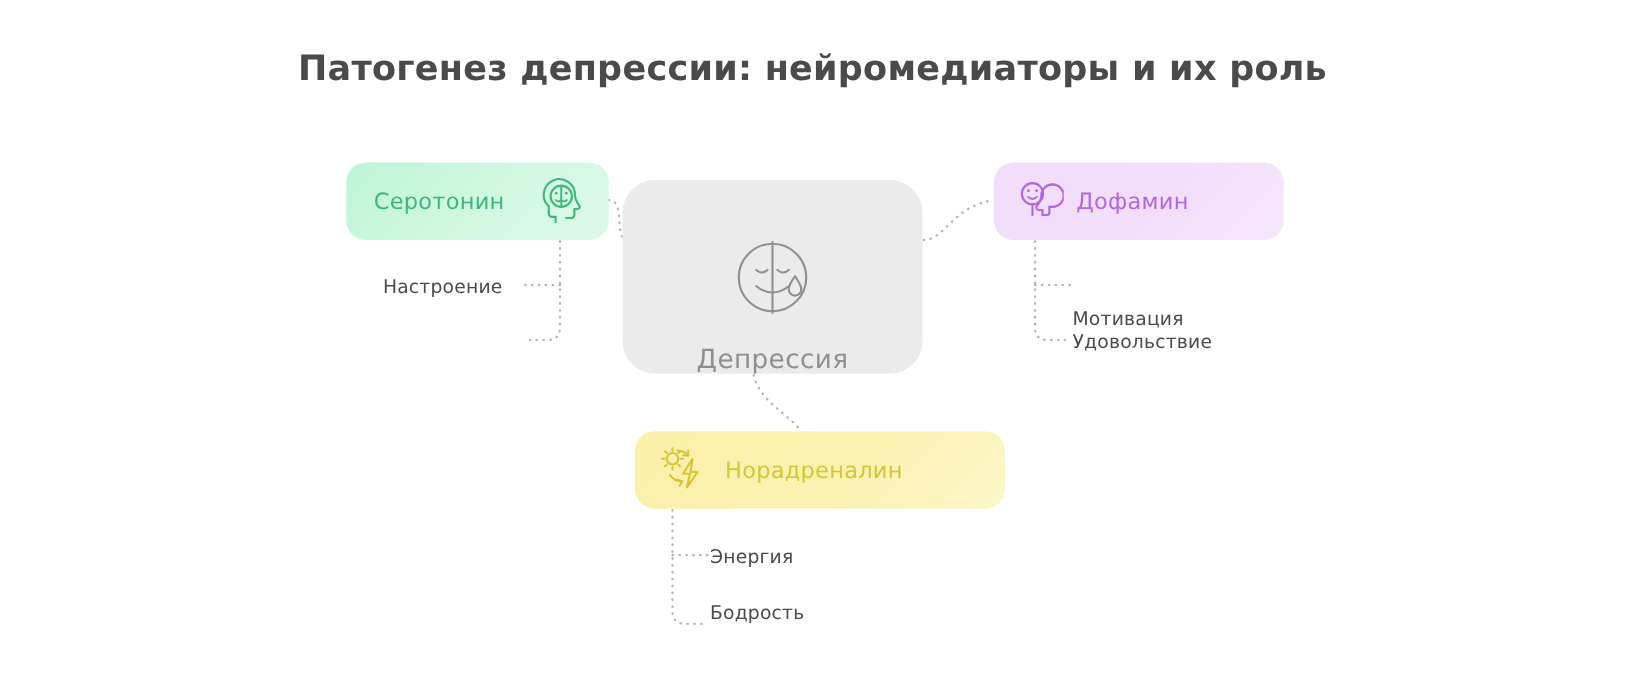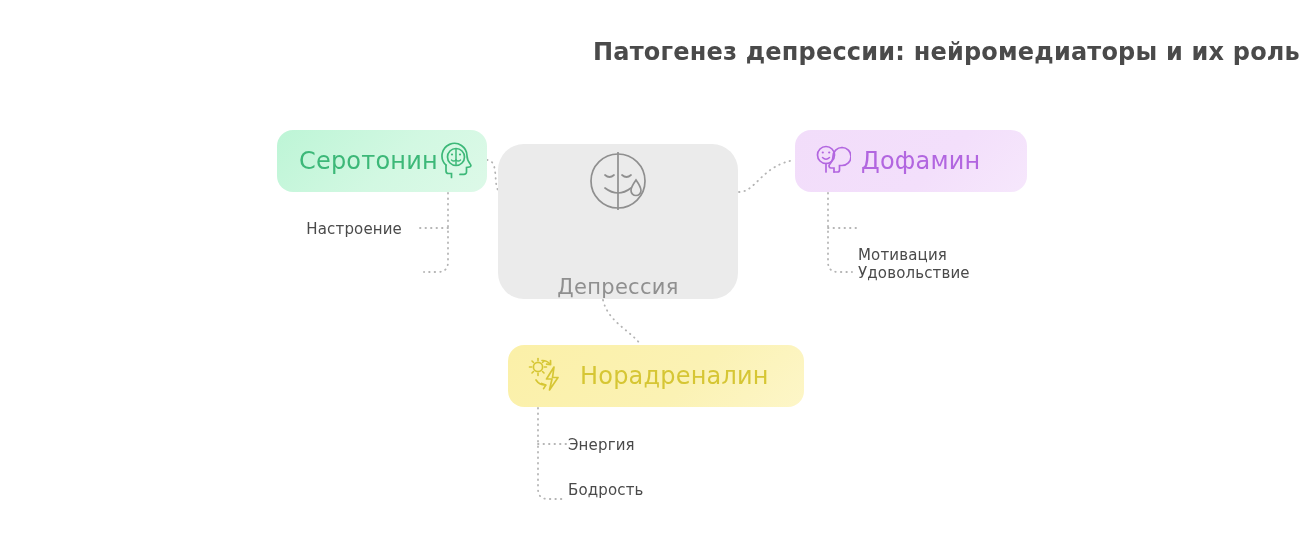--- a/index.html
+++ b/index.html
@@ -22,23 +22,23 @@
     width: 1300px;
     height: 546px;
   }
 
   
   #title {
     position: absolute;
     left: 0;
     top: 38px;
     width: 1300px;
-    text-align: right;
+    text-align: center;
     font-family: "DejaVu Sans", "Liberation Sans", sans-serif;
-    font-size: 24px;
+    font-size: 28px;
     font-weight: bold;
     letter-spacing: 0.2px;
     color: #4a4a4a;
     white-space: nowrap;
   }
 
   
   #connectors {
     position: absolute;
     left: 0; top: 0;
@@ -56,21 +56,21 @@
 
   
   .node {
     position: absolute;
     box-sizing: border-box;
     display: flex;
     align-items: center;
     border-radius: 16px;
   }
   .node .node-label {
-    font-size: 24px;
+    font-size: 18px;
     font-weight: 400;
     white-space: nowrap;
     letter-spacing: 0.2px;
   }
   .node .node-icon {
     display: flex;
     align-items: center;
     justify-content: center;
     flex: 0 0 auto;
   }
@@ -107,21 +107,21 @@
   }
   #node-noradrenalin .node-label { color: #d6c634; }
 
   
   #node-central {
     left: 498px; top: 144px;
     width: 240px; height: 155px;
     background: #ebebeb;
     border-radius: 26px;
     flex-direction: column;
-    justify-content: space-between;
+    justify-content: flex-end;
     gap: 16px;
   }
   #node-central .central-label {
     font-size: 21px;
     color: #8f8f8f;
     letter-spacing: 0.3px;
     white-space: nowrap;
   }
 
   

